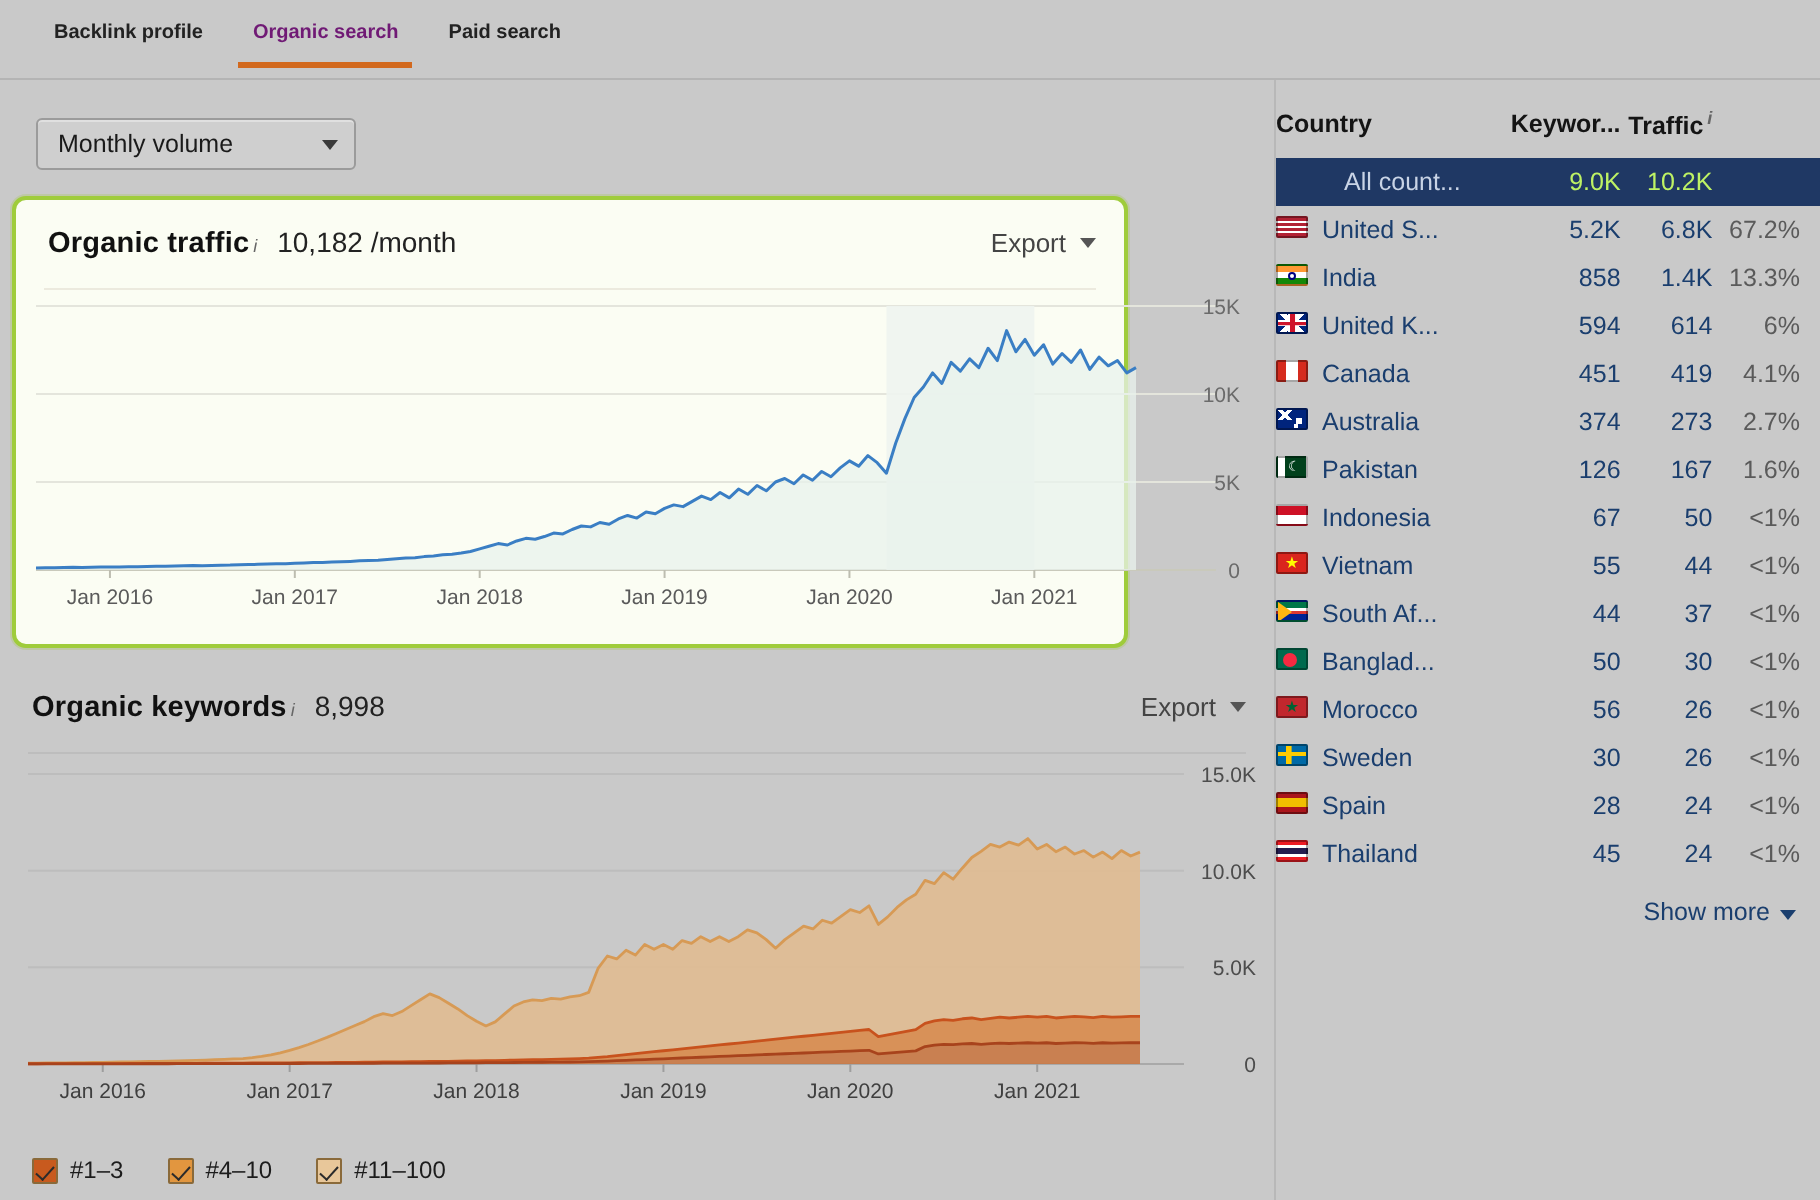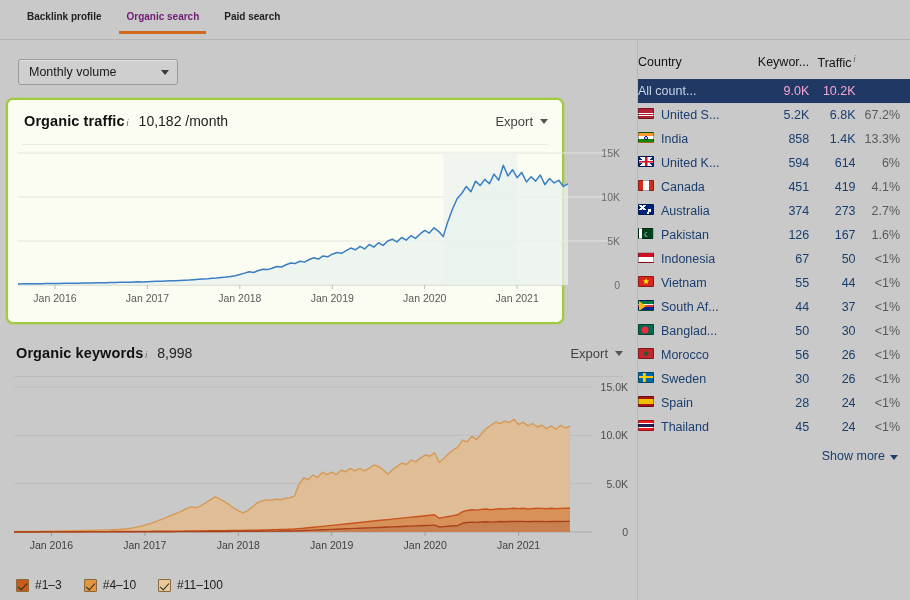--- a/index.html
+++ b/index.html
@@ -170,49 +170,49 @@
 
   
   .rightcol {
     position: absolute; left: 637px; top: 40px;
     width: 273px; height: 560px;
     background: #c9c9c9;
     border-left: 1px solid #b8b8b8;
   }
   .ctable { width: 100%; border-collapse: collapse; }
   .ctable th {
-    font-size: 12.5px; font-weight: normal; color: #141414;
+    font-size: 12.5px; font-weight: bold; color: #141414;
     text-align: left;
     padding: 14px 0 9px 0;
   }
   .ctable th.num { text-align: right; }
   .ctable td {
     font-size: 12.5px; color: #1a3e6e;
     padding: 5px 0;
     white-space: nowrap;
   }
   .ctable td.num { text-align: right; color: #1a3e6e; }
   .ctable td.pct { text-align: right; color: #5a5a5a; width: 54px; padding-right: 10px;}
   .col-country { padding-left: 12px; width: 118px; }
   .col-kw { width: 52px; }
   .col-tr { width: 46px; }
   tr.selected { background: #1f3864; }
   tr.selected td { color: #c9d4e6; }
-  tr.selected td.num { color: #f9a8d4; }
+  tr.selected td.num { color: #bef264; }
   .cname { display: flex; gap: 7px; }
   .flag {
     width: 16px; height: 11px;
     flex: 0 0 16px;
     border: 1px solid rgba(0,0,0,.35);
     border-radius: 1px;
     overflow: hidden;
     position: relative;
     background: #ddd;
   }
-  .allc { }
+  .allc { padding-left: 34px; }
   .showmore {
     text-align: right;
     font-size: 12.5px; color: #1a3e6e;
     padding: 10px 12px 0 0;
     cursor: pointer;
   }
   .showmore .caret {
     display: inline-block;
     width: 0; height: 0;
     margin-left: 5px;

